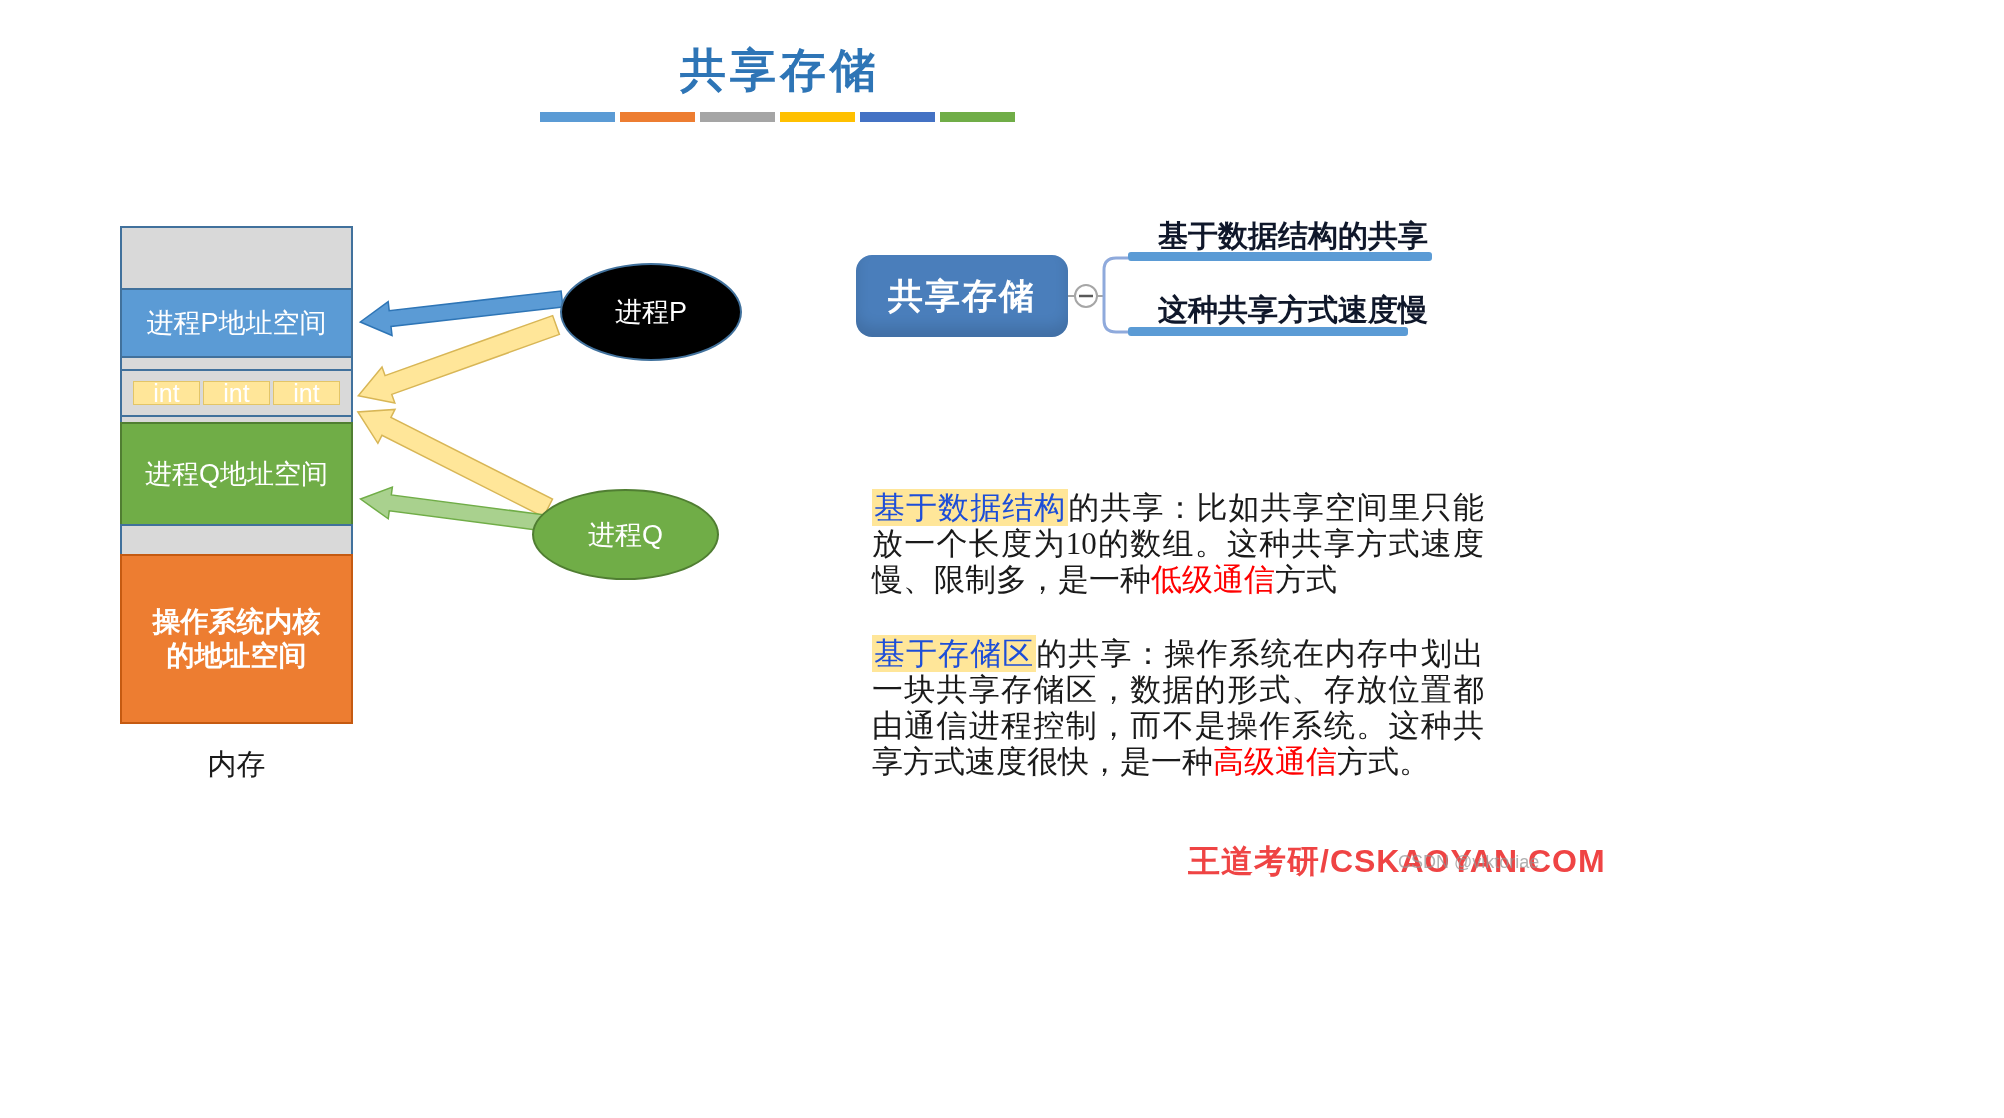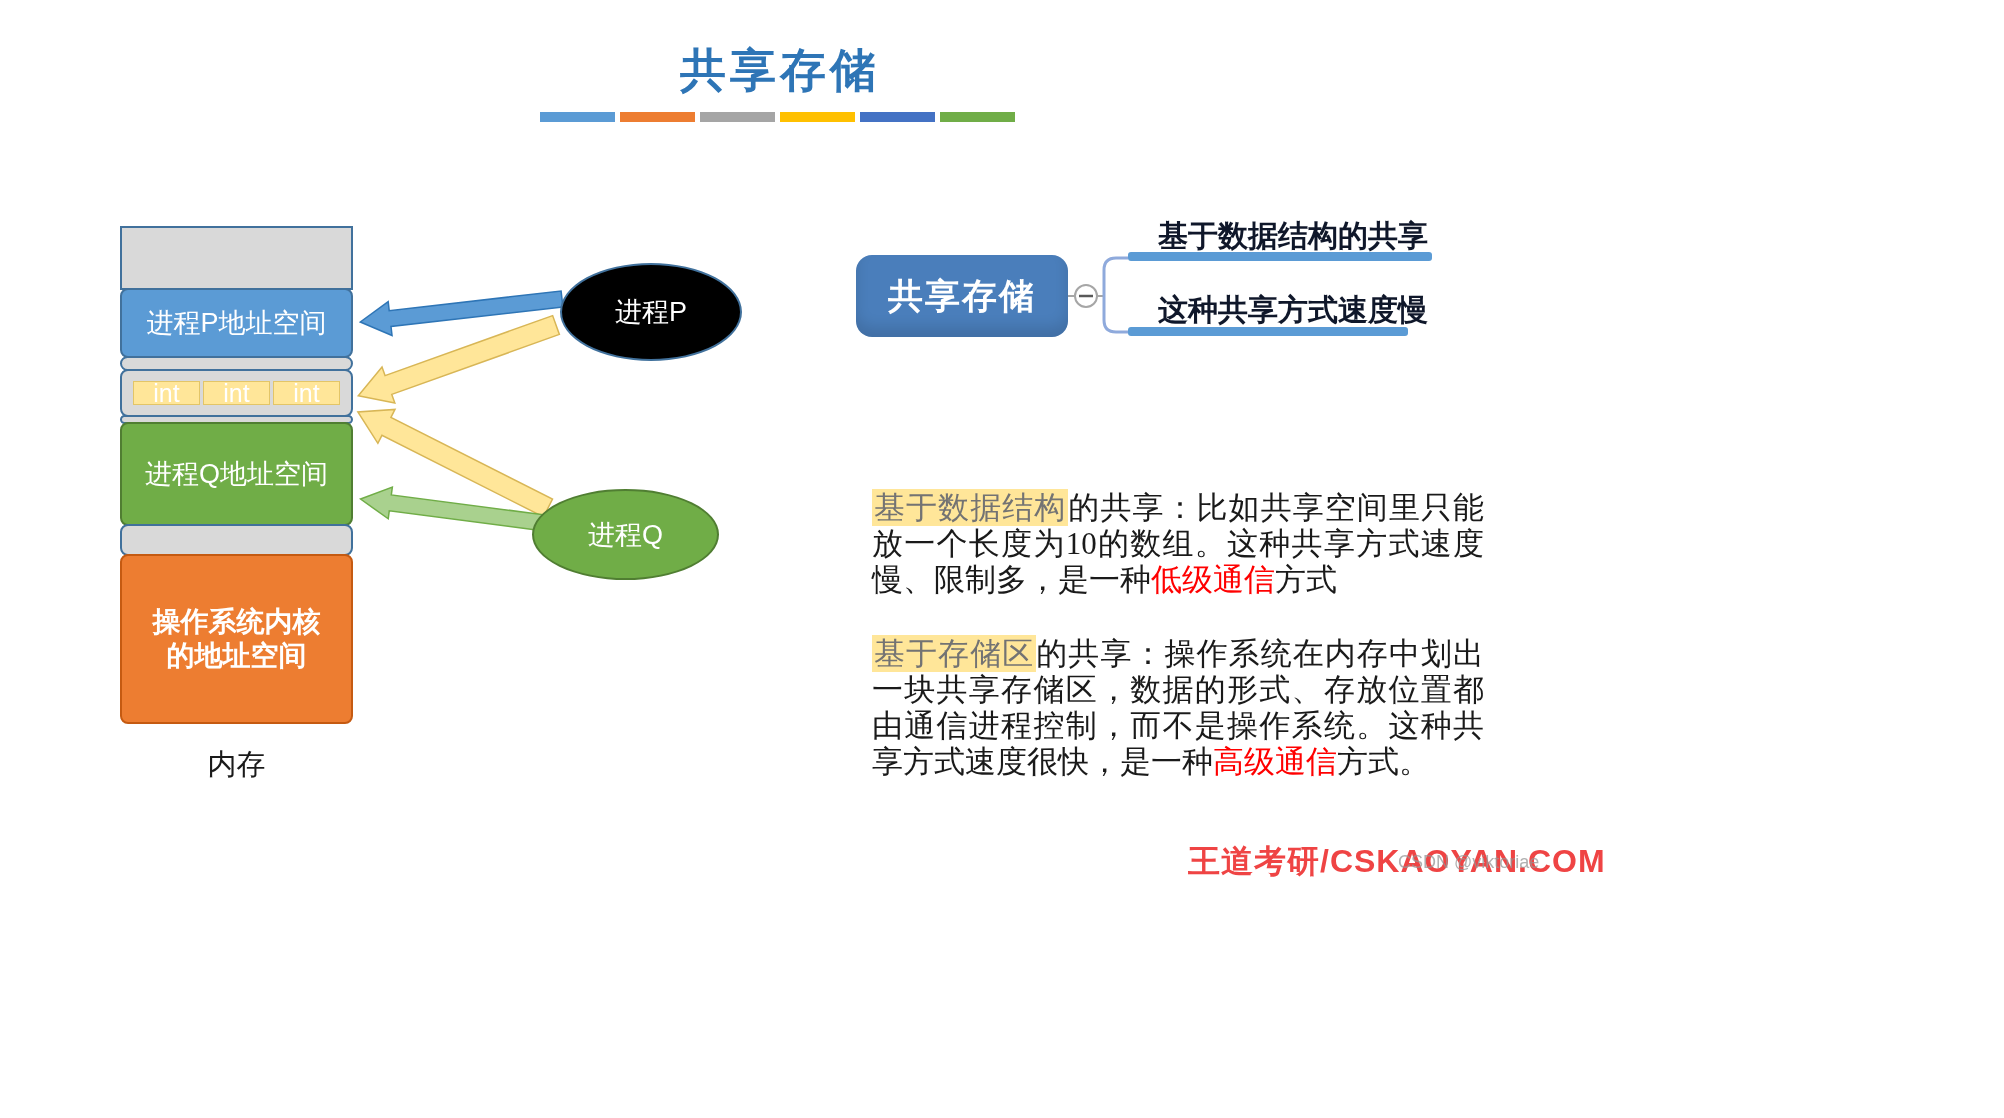--- a/index.html
+++ b/index.html
@@ -14,21 +14,21 @@
   }
   .accent-bars{position:absolute;left:540px;top:112px;display:flex;gap:5px;}
   .accent-bars span{display:block;width:75px;height:10px;}
   
   .mem-stack{position:absolute;left:120px;top:226px;width:233px;}
   .mem-block{
     box-sizing:border-box;width:233px;border:2px solid #41719C;
     display:flex;align-items:center;justify-content:center;
     color:#ffffff;font-size:27px;
   }
-  .mem-block + .mem-block{margin-top:-2px;border-radius:8px;}
+  .mem-block + .mem-block{margin-top:-2px;}
   .mem-free{background:#D9D9D9;}
   .mem-p{height:70px;border-color:#41719C;}
   .mem-q{height:104px;border-color:#507E32;}
   .mem-kernel{height:170px;border-color:#C55A11;flex-direction:column;font-weight:bold;font-size:28px;line-height:34px;}
   .mem-int-row{height:48px;background:#D9D9D9;padding:11px;gap:3px;}
   .int-cell{
     flex:1;height:100%;display:flex;align-items:center;justify-content:center;
     background:#FFE699;border:1px solid #E3C567;color:#ffffff;font-size:25px;
   }
   .mem-caption{
@@ -58,21 +58,21 @@
   .mm-underline1{left:1128px;top:252px;width:304px;}
   .mm-underline2{left:1128px;top:327px;width:280px;}
   
   .notes{
     position:absolute;left:872px;top:490px;width:612px;
     font-family:"Liberation Serif",serif;font-size:31px;line-height:36px;
     color:#1a1a1a;text-align:justify;
   }
   .notes p{margin:0;}
   .notes p + p{margin-top:38px;}
-  .term{background:#FFE699;color:#737373;padding:1px 2px;}
+  .term{background:#FFE699;color:#1d4ed8;padding:1px 2px;}
   .red{color:#FF0000;}
   
   .brand{
     position:absolute;left:1188px;top:840px;color:#ef4444;
     font-size:32px;font-weight:bold;letter-spacing:1px;white-space:nowrap;
   }
   .watermark{
     position:absolute;left:1398px;top:852px;color:rgba(150,150,150,.75);
     font-size:18px;white-space:nowrap;
   }

